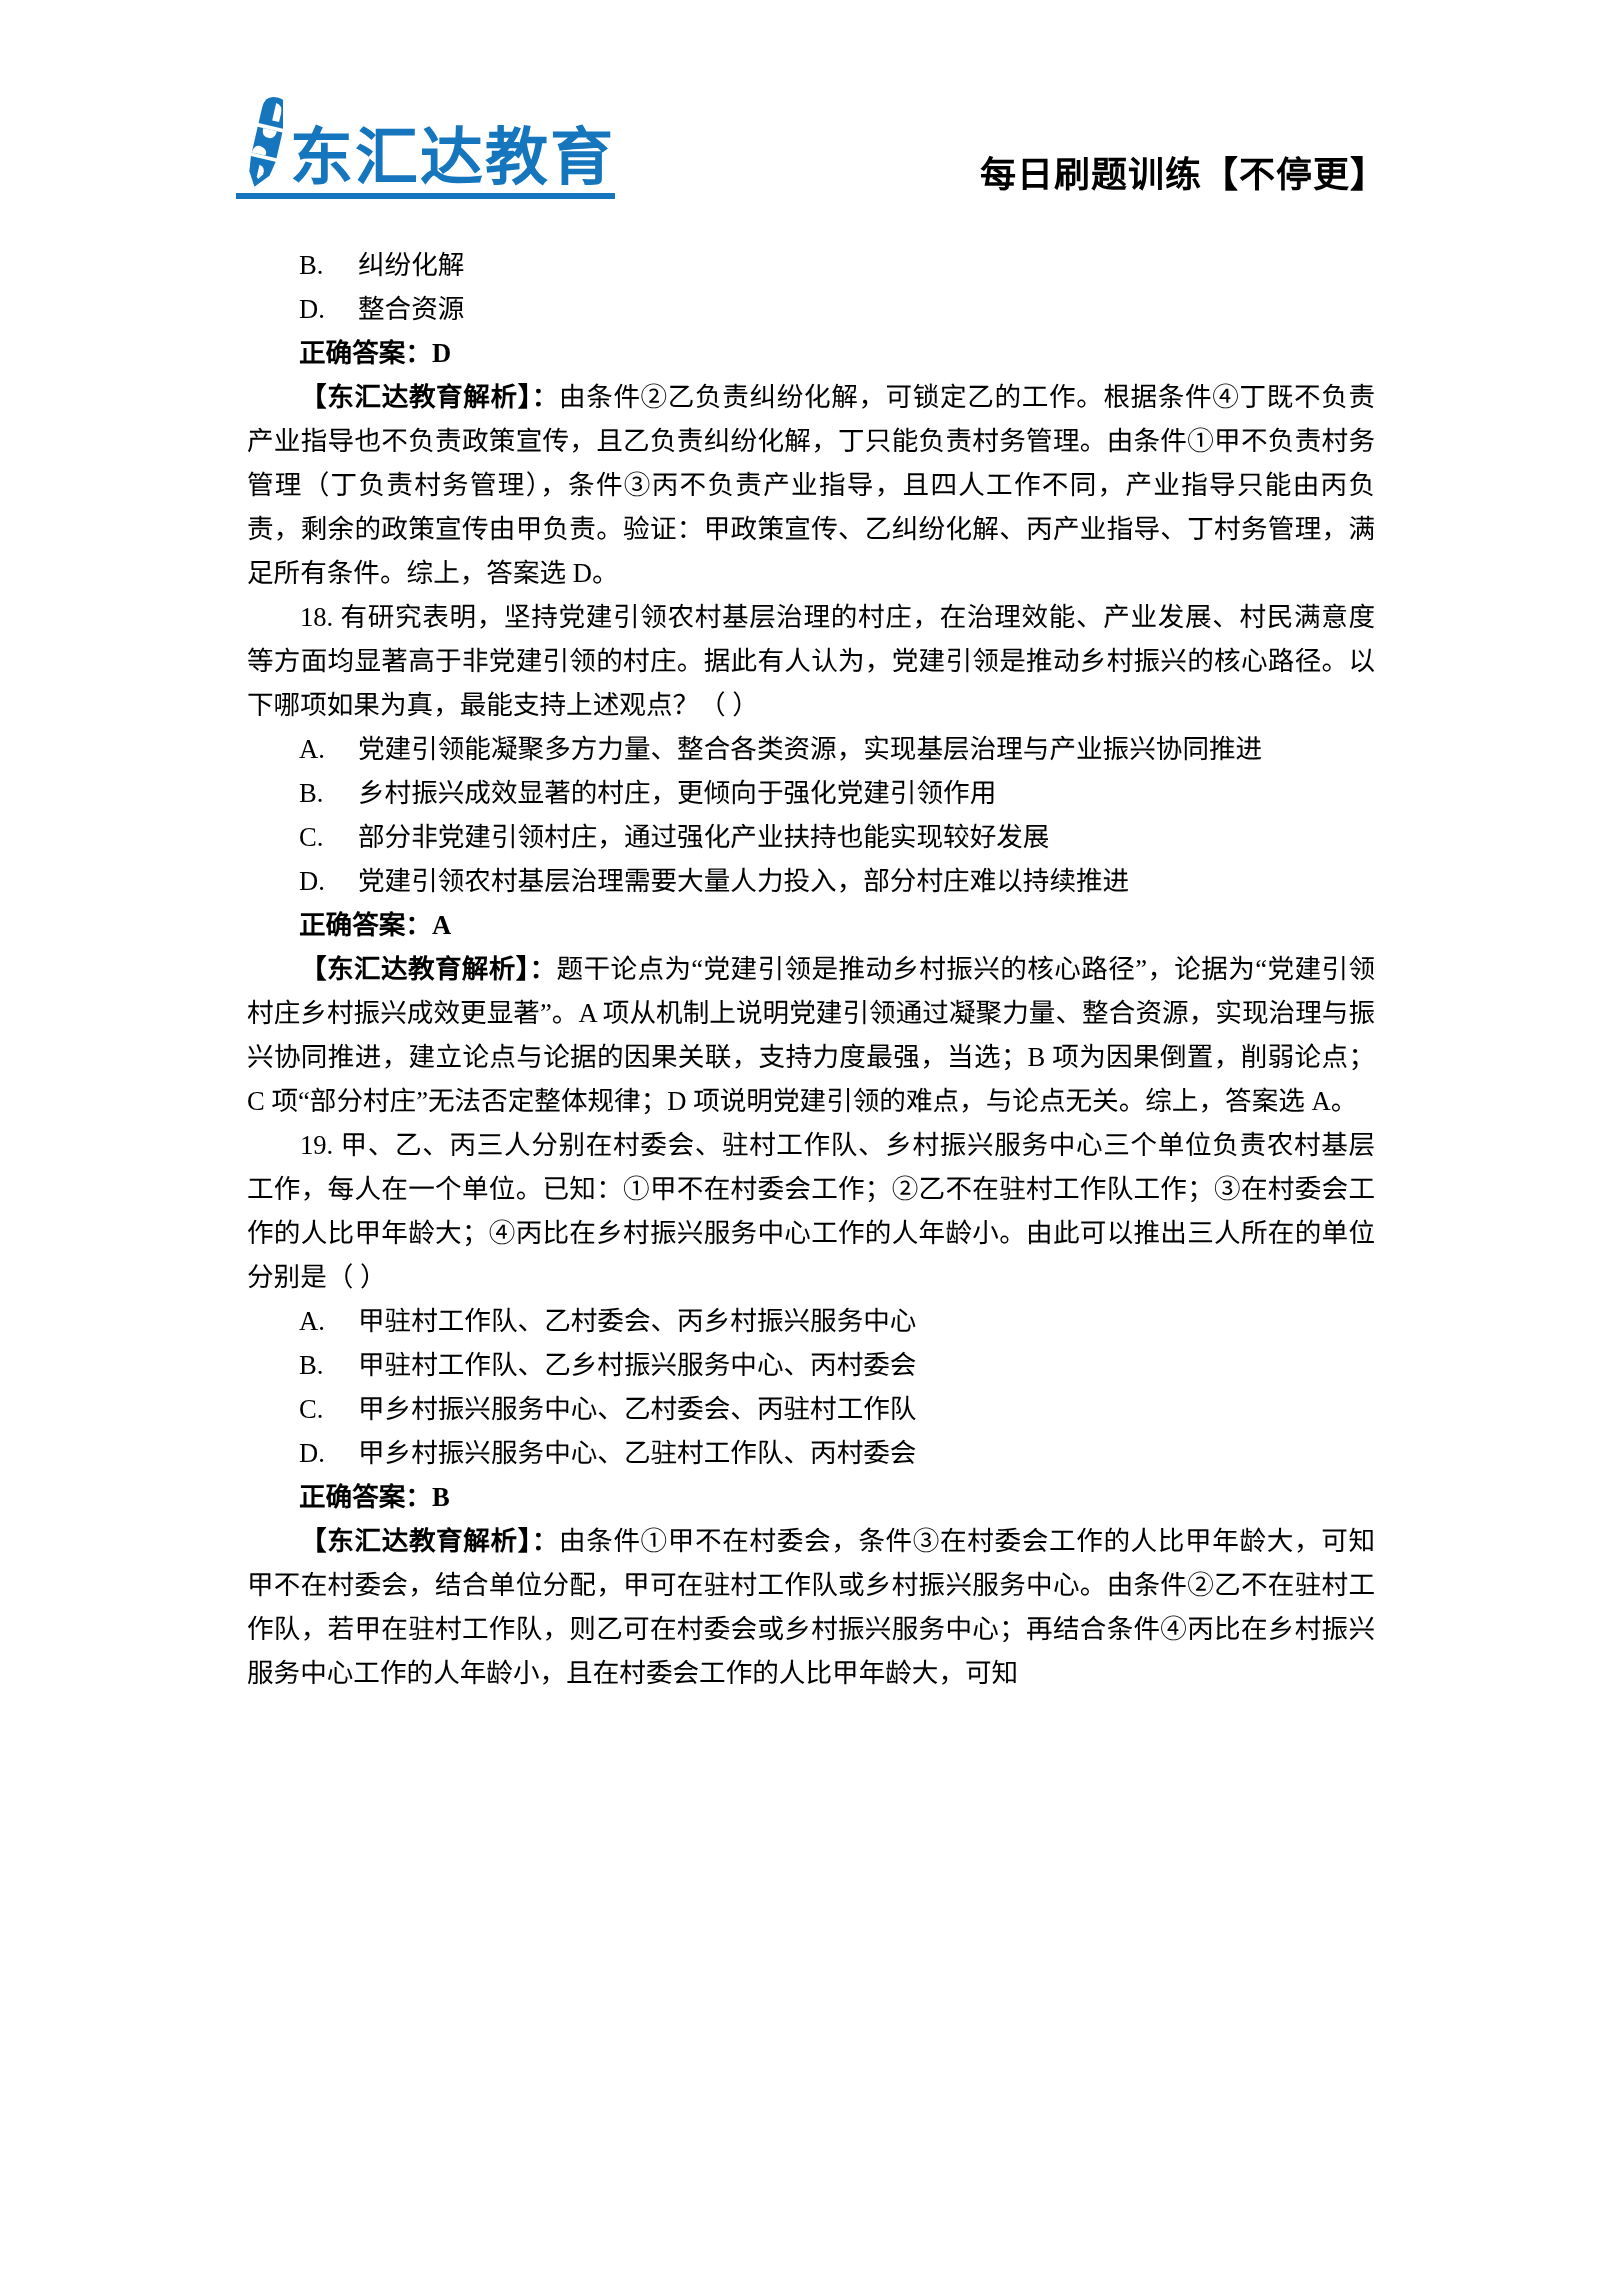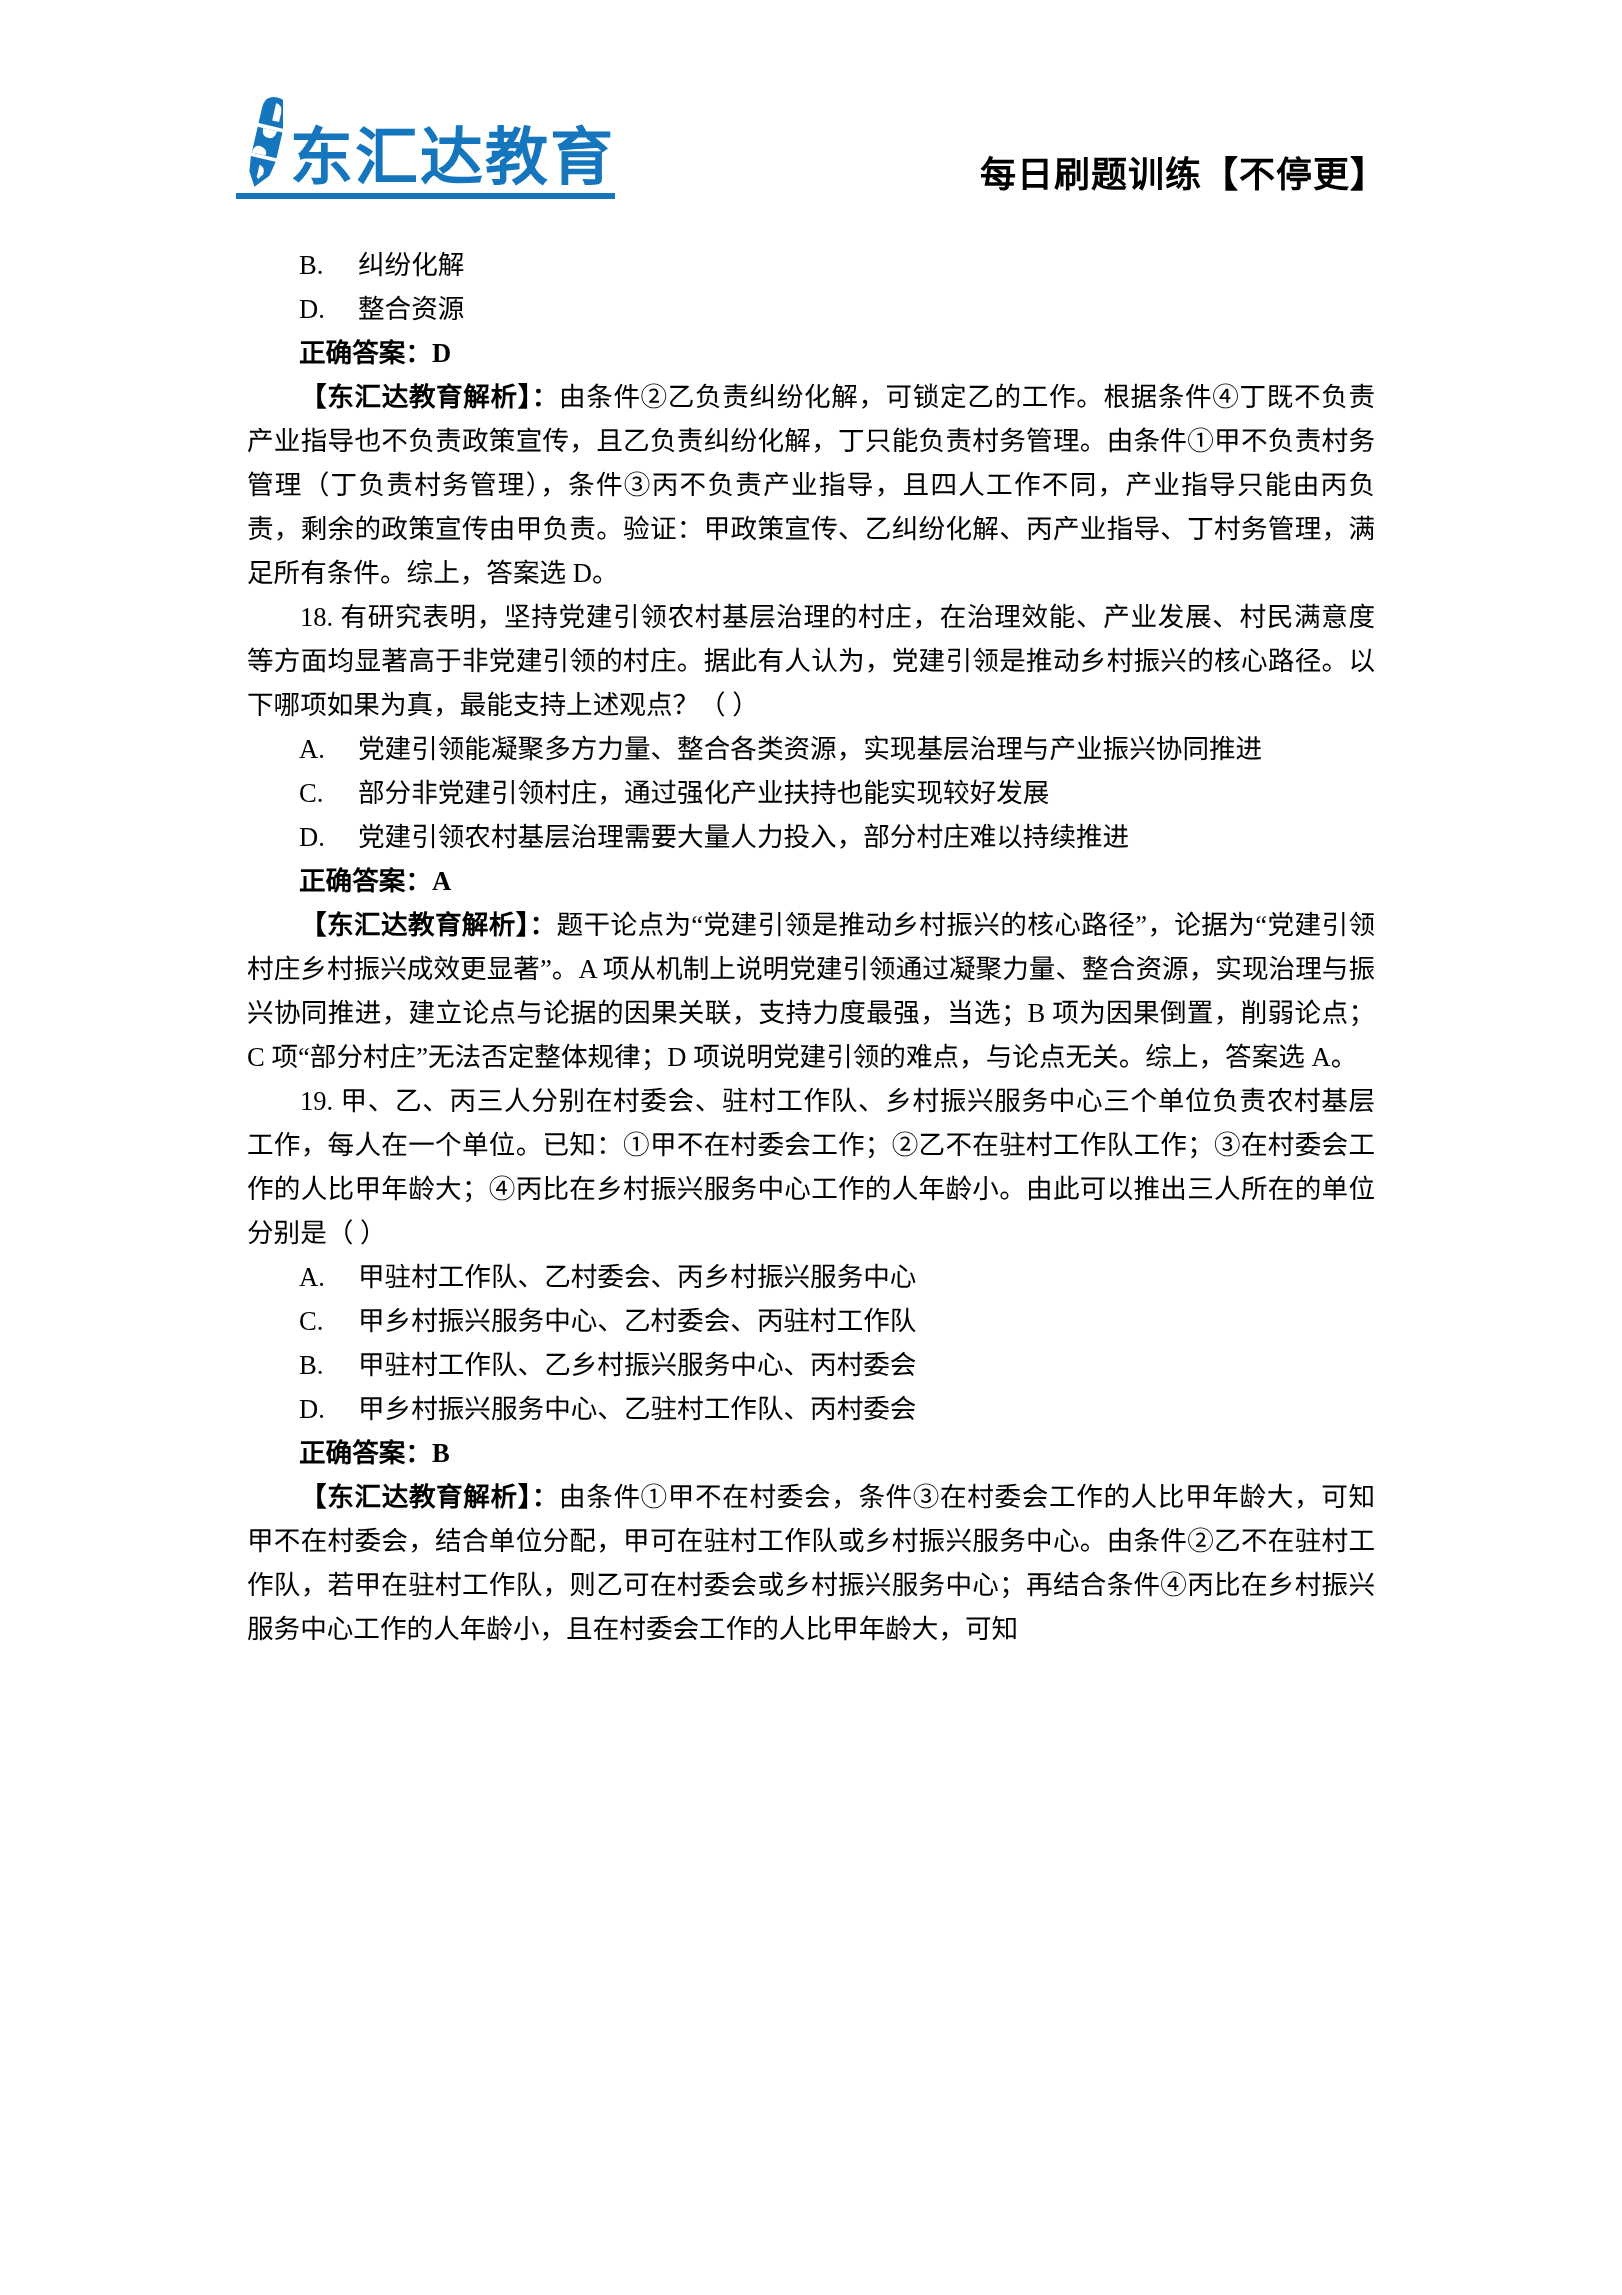--- a/index.html
+++ b/index.html
@@ -90,30 +90,31 @@
   <main class="content">
       <section class="question">
         <p class="option"><span class="opt-marker">B.</span><span class="opt-text">纠纷化解</span></p>
         <p class="option"><span class="opt-marker">D.</span><span class="opt-text">整合资源</span></p>
         <p class="answer"><span class="ans-label">正确答案：</span><span class="ans-value">D</span></p>
         <p class="explanation"><span class="expl-label">【东汇达教育解析】：</span><span class="expl-text">由条件②乙负责纠纷化解，可锁定乙的工作。根据条件④丁既不负责产业指导也不负责政策宣传，且乙负责纠纷化解，丁只能负责村务管理。由条件①甲不负责村务管理（丁负责村务管理），条件③丙不负责产业指导，且四人工作不同，产业指导只能由丙负责，剩余的政策宣传由甲负责。验证：甲政策宣传、乙纠纷化解、丙产业指导、丁村务管理，满足所有条件。综上，答案选 D。</span></p>
       </section>
       <section class="question">
         <p class="stem">18.  有研究表明，坚持党建引领农村基层治理的村庄，在治理效能、产业发展、村民满意度等方面均显著高于非党建引领的村庄。据此有人认为，党建引领是推动乡村振兴的核心路径。以下哪项如果为真，最能支持上述观点？（ ）</p>
         <p class="option"><span class="opt-marker">A.</span><span class="opt-text">党建引领能凝聚多方力量、整合各类资源，实现基层治理与产业振兴协同推进</span></p>
+        <p class="option"><span class="opt-marker">B.</span><span class="opt-text">乡村振兴成效显著的村庄，更倾向于强化党建引领作用</span></p>
         <p class="option"><span class="opt-marker">C.</span><span class="opt-text">部分非党建引领村庄，通过强化产业扶持也能实现较好发展</span></p>
         <p class="option"><span class="opt-marker">D.</span><span class="opt-text">党建引领农村基层治理需要大量人力投入，部分村庄难以持续推进</span></p>
         <p class="answer"><span class="ans-label">正确答案：</span><span class="ans-value">A</span></p>
         <p class="explanation"><span class="expl-label">【东汇达教育解析】：</span><span class="expl-text">题干论点为“党建引领是推动乡村振兴的核心路径”，论据为“党建引领村庄乡村振兴成效更显著”。A 项从机制上说明党建引领通过凝聚力量、整合资源，实现治理与振兴协同推进，建立论点与论据的因果关联，支持力度最强，当选；B 项为因果倒置，削弱论点；C 项“部分村庄”无法否定整体规律；D 项说明党建引领的难点，与论点无关。综上，答案选 A。</span></p>
       </section>
       <section class="question">
         <p class="stem">19.  甲、乙、丙三人分别在村委会、驻村工作队、乡村振兴服务中心三个单位负责农村基层工作，每人在一个单位。已知：①甲不在村委会工作；②乙不在驻村工作队工作；③在村委会工作的人比甲年龄大；④丙比在乡村振兴服务中心工作的人年龄小。由此可以推出三人所在的单位分别是（ ）</p>
         <p class="option"><span class="opt-marker">A.</span><span class="opt-text">甲驻村工作队、乙村委会、丙乡村振兴服务中心</span></p>
+        <p class="option"><span class="opt-marker">B.</span><span class="opt-text">甲驻村工作队、乙乡村振兴服务中心、丙村委会</span></p>
         <p class="option"><span class="opt-marker">C.</span><span class="opt-text">甲乡村振兴服务中心、乙村委会、丙驻村工作队</span></p>
-        <p class="option"><span class="opt-marker">B.</span><span class="opt-text">甲驻村工作队、乙乡村振兴服务中心、丙村委会</span></p>
         <p class="option"><span class="opt-marker">D.</span><span class="opt-text">甲乡村振兴服务中心、乙驻村工作队、丙村委会</span></p>
         <p class="answer"><span class="ans-label">正确答案：</span><span class="ans-value">B</span></p>
         <p class="explanation"><span class="expl-label">【东汇达教育解析】：</span><span class="expl-text">由条件①甲不在村委会，条件③在村委会工作的人比甲年龄大，可知甲不在村委会，结合单位分配，甲可在驻村工作队或乡村振兴服务中心。由条件②乙不在驻村工作队，若甲在驻村工作队，则乙可在村委会或乡村振兴服务中心；再结合条件④丙比在乡村振兴服务中心工作的人年龄小，且在村委会工作的人比甲年龄大，可知</span></p>
       </section>
     </main>
 
 </div>
 
 
 </body></html>

